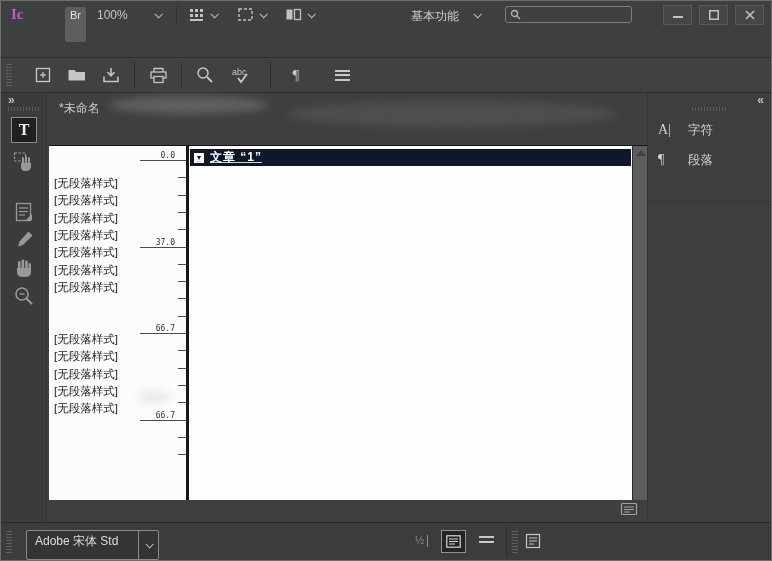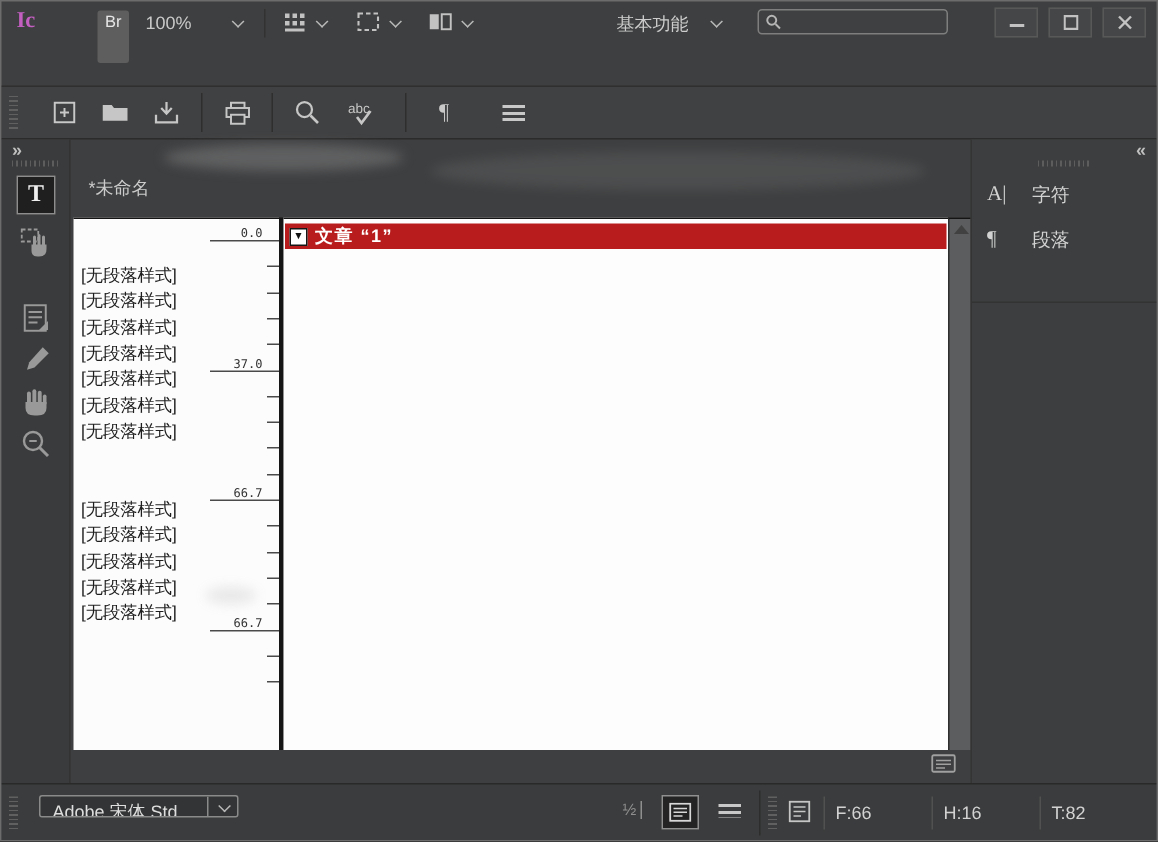--- a/index.html
+++ b/index.html
@@ -42,55 +42,55 @@
   
   .toolstrip{position:absolute;left:0;top:0;width:46px;bottom:0;background:#3a3b3c;border-right:1px solid #333;}
   .collapse-r{position:absolute;left:7px;top:0px;font-size:12px;font-weight:bold;color:#c0c0c0;letter-spacing:-2px;}
   .toolstrip .grip-h{position:absolute;left:7px;top:14px;width:31px;height:4px;
         background:repeating-linear-gradient(to right,#5d5d5d 0 1px,transparent 1px 3px);}
   .tool{position:absolute;left:10px;width:26px;height:26px;display:flex;align-items:center;justify-content:center;}
   .tool.selected{background:#1f1f1f;border:1px solid #8d8d8d;}
   .type-glyph{font-family:"Liberation Serif",serif;font-weight:bold;font-size:16px;color:#efefef;}
   
   .docarea{position:absolute;left:46px;top:0;right:124px;bottom:0;}
-  .doc-tab{position:absolute;left:12px;top:24px;font-size:12px;color:#cbcbcb;}
+  .doc-tab{position:absolute;left:12px;top:7px;font-size:12px;color:#cbcbcb;}
   .viewtabs{position:absolute;left:2px;top:26px;width:236px;height:24px;border-top:1px solid #2a2a2a;}
   .viewtab{position:absolute;top:5px;font-size:12px;color:#c8c8c8;}
   .galley-col{position:absolute;left:2px;top:52px;width:137px;height:355px;background:#fcfcfc;border-top:1px solid #141414;}
   .galley-divider{position:absolute;left:139px;top:52px;width:3px;height:355px;background:#161616;}
   .galley-lines{position:absolute;left:0;top:30px;right:14px;}
   .galley-row{height:17.35px;font-size:11.5px;color:#1e1e1e;padding-left:5px;white-space:nowrap;overflow:hidden;}
   .depth-ruler{position:absolute;right:0;top:0;bottom:0;width:50px;}
   .tick{position:absolute;right:0;width:8px;border-bottom:1px solid #4a4a4a;}
   .tick.major{width:46px;}
   .tick.major span{position:absolute;right:11px;top:-9px;font-size:8px;color:#333;
                    font-family:"DejaVu Sans Mono",monospace;}
   .textarea{position:absolute;left:142px;top:52px;width:443px;height:355px;background:#fdfdfd;border-top:1px solid #141414;}
-  .storybar{position:absolute;left:1px;right:1px;top:3px;height:17px;background:#b91c1c;display:flex;align-items:center;}
+  .storybar{position:absolute;left:1px;right:1px;top:3px;height:17px;background:#0f172a;display:flex;align-items:center;text-decoration:underline;}
   .story-toggle{width:12px;height:12px;background:#fff;border:1px solid #161616;margin:0 5px 0 3px;
                 display:flex;align-items:center;justify-content:center;font-size:7px;color:#111;line-height:1;}
   .story-title{color:#fff;font-size:12px;font-weight:bold;letter-spacing:1px;}
   .scrollbar{position:absolute;left:585px;top:52px;width:16px;height:355px;background:#5c5d5e;border-left:1px solid #2e2e2e;border-top:1px solid #141414;}
   .sb-up{position:absolute;left:3px;top:4px;width:0;height:0;border-left:5px solid transparent;border-right:5px solid transparent;
          border-bottom:6px solid #414141;}
   .resize-icon{position:absolute;left:573px;top:409px;}
   
   .rightpanel{position:absolute;right:0;top:0;width:124px;bottom:0;background:#3d3e3f;border-left:1px solid #343434;}
   .collapse-l{position:absolute;right:9px;top:0px;font-size:12px;font-weight:bold;color:#c0c0c0;letter-spacing:-2px;}
   .rightpanel .grip-h{position:absolute;left:44px;top:14px;width:36px;height:4px;
         background:repeating-linear-gradient(to right,#5d5d5d 0 1px,transparent 1px 3px);}
   .panel-items{position:absolute;left:0;top:22px;right:0;}
   .panel-item{height:30px;display:flex;align-items:center;padding-left:10px;}
   .panel-ic{width:26px;font-size:14px;color:#d2d2d2;font-family:"Liberation Serif",serif;}
   .panel-lb{font-size:12.5px;color:#d2d2d2;margin-left:4px;}
   .panel-sep{position:absolute;left:0;right:0;top:108px;height:1px;background:#333;}
   
   .statusbar{position:absolute;left:0;right:0;bottom:0;height:38px;background:#3b3c3d;border-top:1px solid #292929;}
   .statusbar .grip-v{position:absolute;top:8px;}
-  .field{position:absolute;top:7px;height:15px;background:#333435;border:1px solid #8a8a8a;border-radius:2px;
+  .field{position:absolute;top:7px;height:30px;background:#333435;border:1px solid #8a8a8a;border-radius:2px;
          font-size:12px;color:#dedede;line-height:21px;padding:0 26px 0 8px;white-space:nowrap;overflow:hidden;}
   .field .chev-box{position:absolute;right:0;top:0;bottom:0;width:20px;border-left:1px solid #8a8a8a;
          display:flex;align-items:center;justify-content:center;}
   .sb-icon{position:absolute;display:flex;align-items:center;justify-content:center;}
   .half-ic{font-size:11px;color:#8f8f8f;}
   .half-ic::after{content:"";display:inline-block;width:1px;height:12px;background:#8f8f8f;margin-left:3px;vertical-align:middle;}
   .active-box{width:25px;height:23px;background:#242424;border:1px solid #909090;}
   .sb-divider{position:absolute;left:505px;top:4px;width:1px;height:30px;background:#2d2d2d;}
   .copyfit{position:absolute;left:548px;top:8px;display:flex;height:22px;}
   .stat{width:72px;border-left:1px solid #515151;padding-left:7px;font-size:12px;color:#d2d2d2;line-height:22px;}
@@ -399,19 +399,14 @@
 
     <div class="sb-icon" style="left:524px;top:10px">
       <svg width="16" height="16" viewBox="0 0 16 16">
         <rect x="1.5" y="1.5" width="13" height="13" fill="none" stroke="#c6c6c6" stroke-width="1.2"></rect>
         <line x1="4" y1="5" x2="12" y2="5" stroke="#c6c6c6" stroke-width="1"></line>
         <line x1="4" y1="8" x2="12" y2="8" stroke="#c6c6c6" stroke-width="1"></line>
         <line x1="4" y1="11" x2="9" y2="11" stroke="#c6c6c6" stroke-width="1"></line>
         </svg>
     </div>
 
-    <div class="copyfit">
-        <div class="stat">F:66</div>
-        <div class="stat">H:16</div>
-        <div class="stat">T:82</div>
-      </div>
   </div>
 </div>
 
 </body></html>

